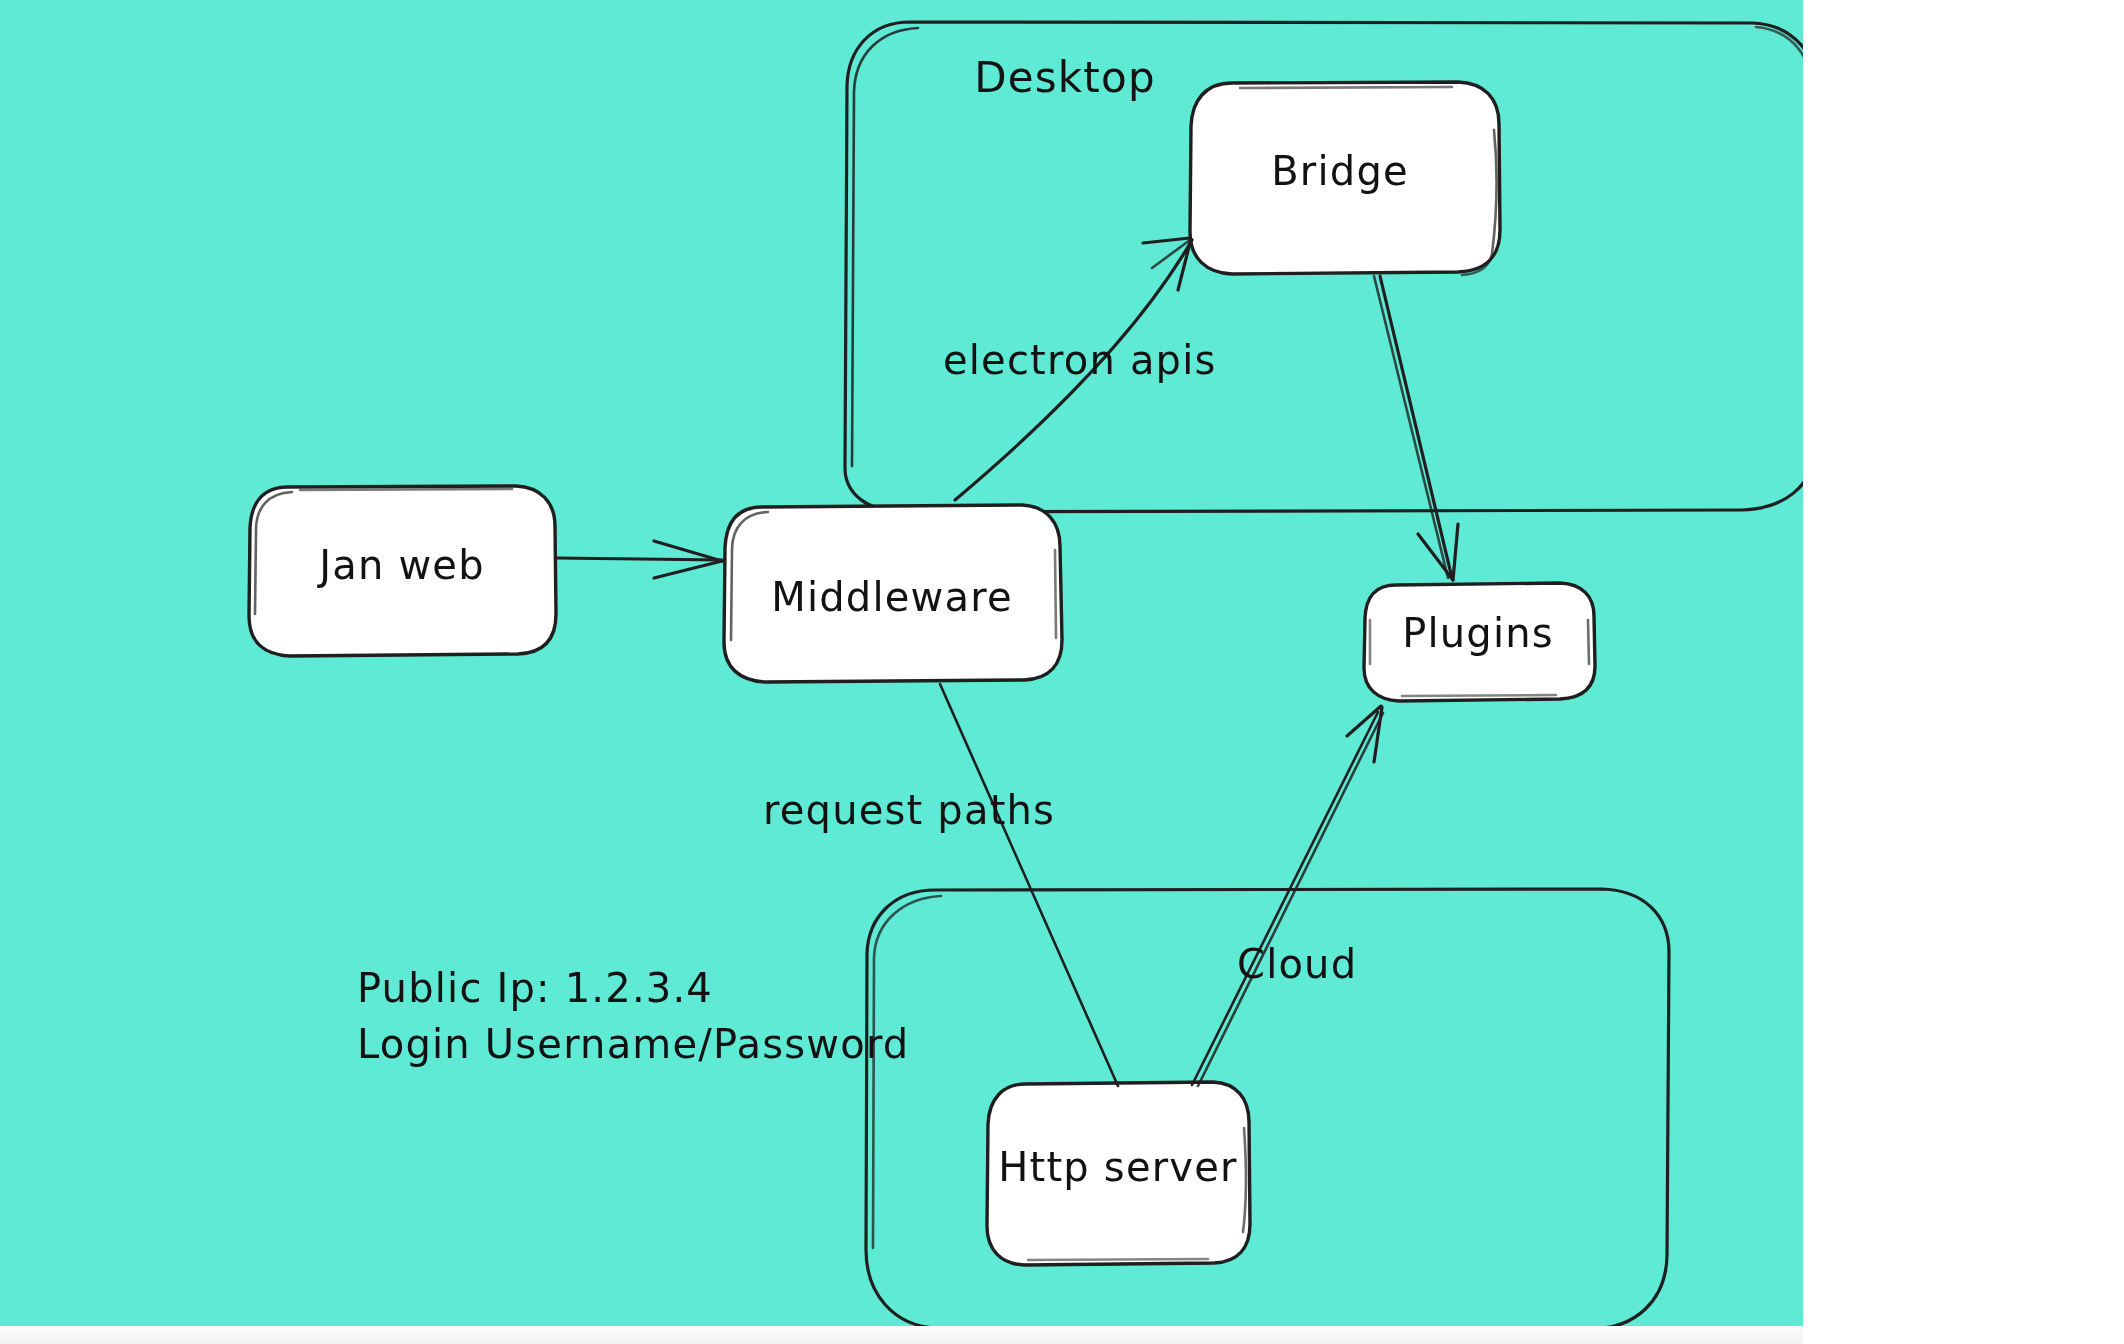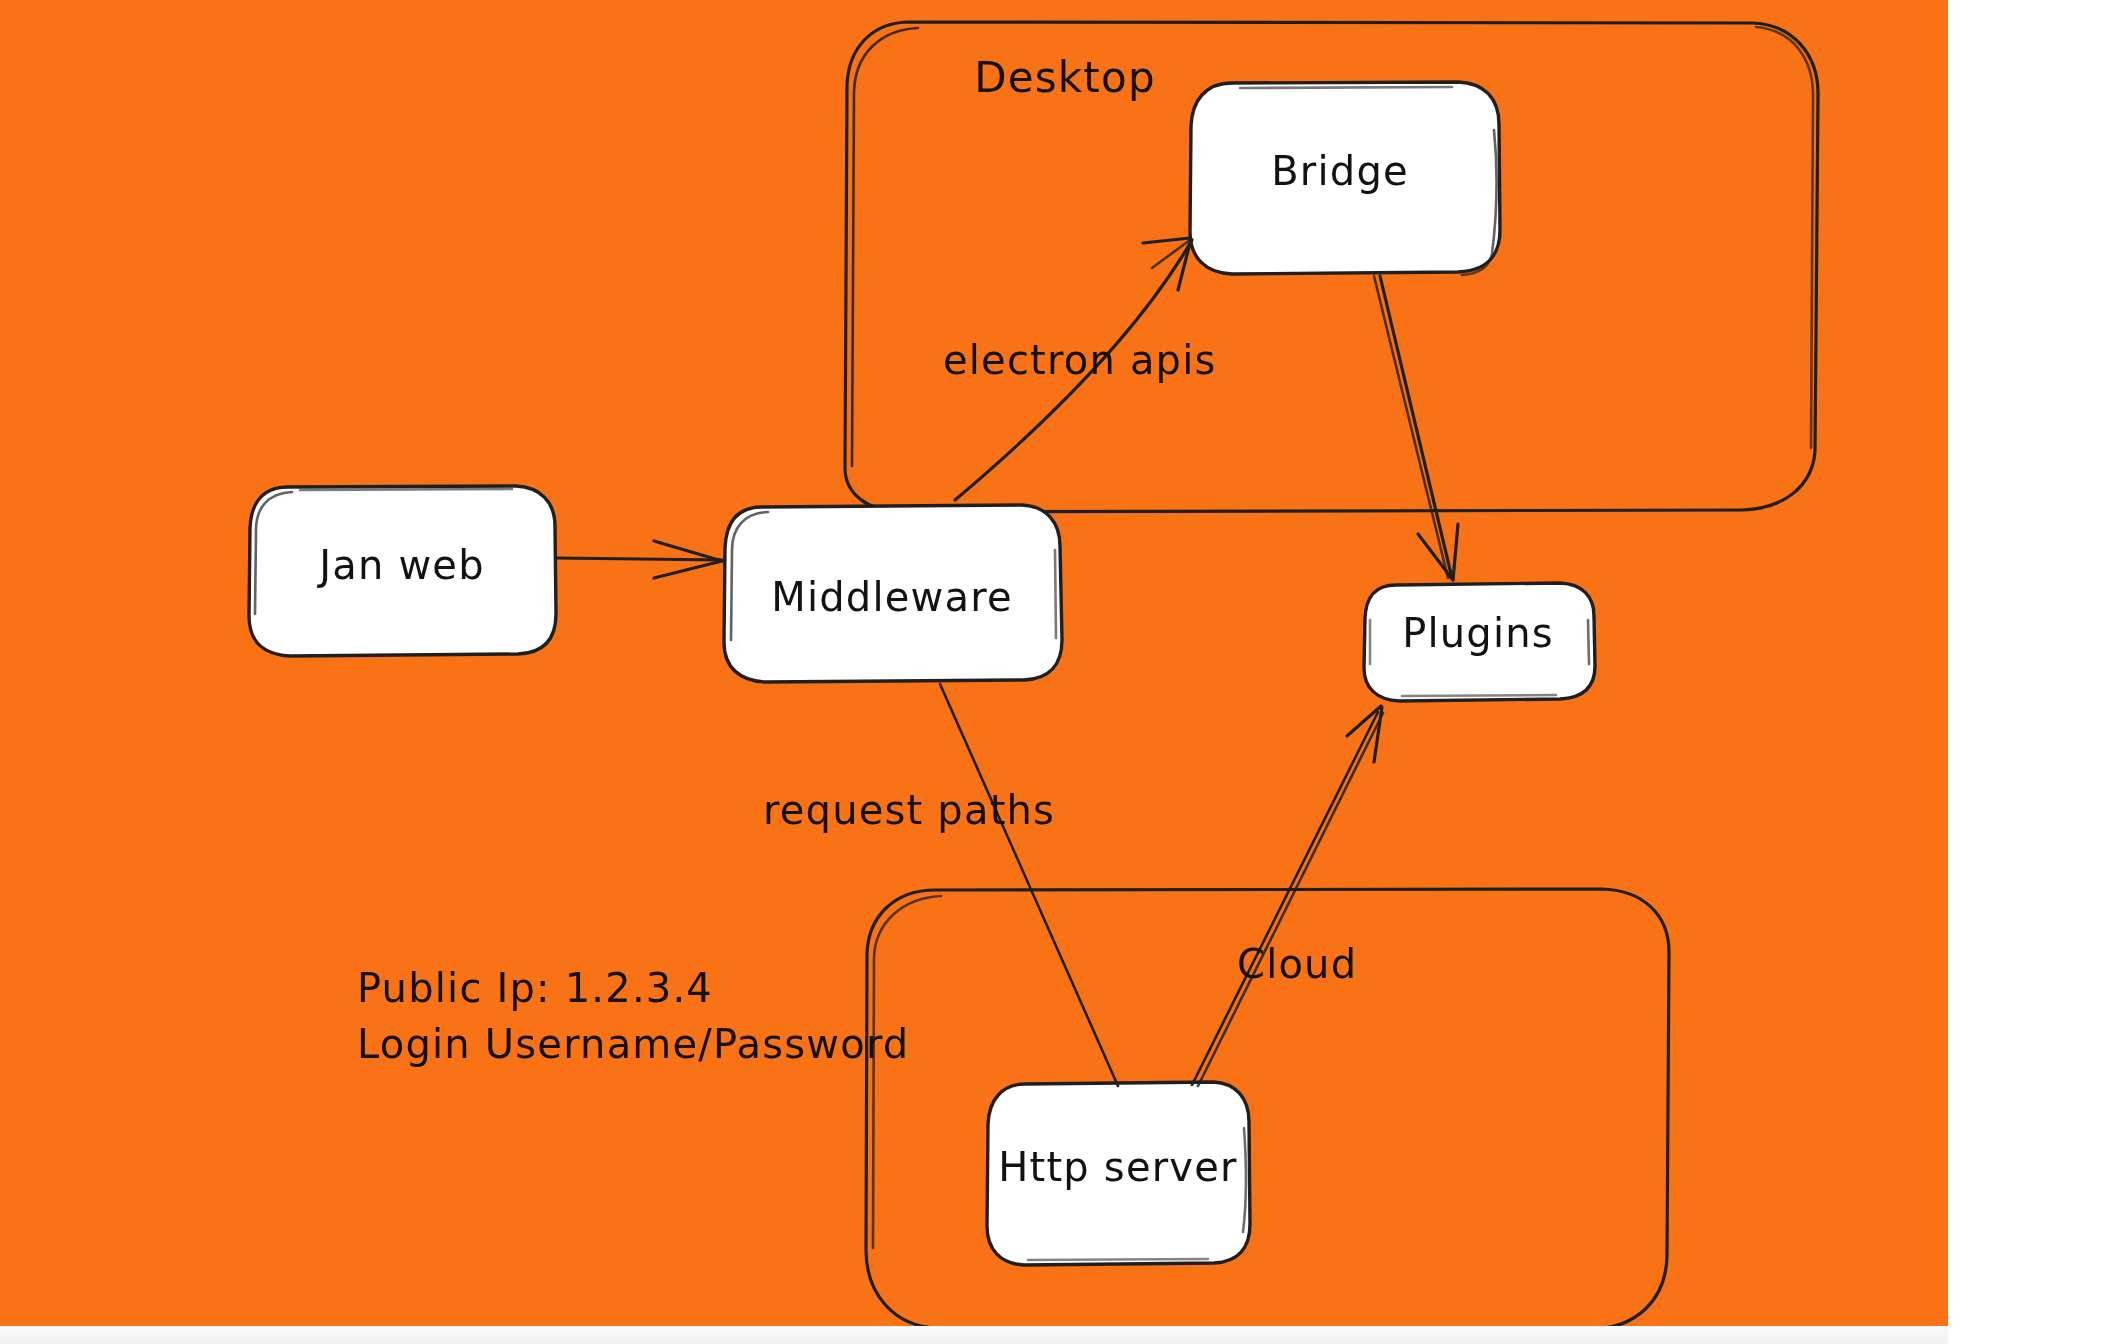--- a/index.html
+++ b/index.html
@@ -3,23 +3,23 @@
 <meta charset="utf-8">
 <title>Architecture Diagram</title>
 <style>
   html, body {
     margin: 0;
     padding: 0;
     background: #ffffff;
   }
   #canvas {
     position: relative;
-    width: 1948px;
+    width: 1803px;
     height: 1344px;
-    background: #f97316;
+    background: #5eead4;
     overflow: hidden;
     font-family: "DejaVu Sans", sans-serif;
   }
   #bottom-band {
     position: absolute;
     left: 0;
     top: 1326px;
     width: 2124px;
     height: 18px;
     background: linear-gradient(to bottom, #fbfbfb 0%, #f2f2f2 100%);

